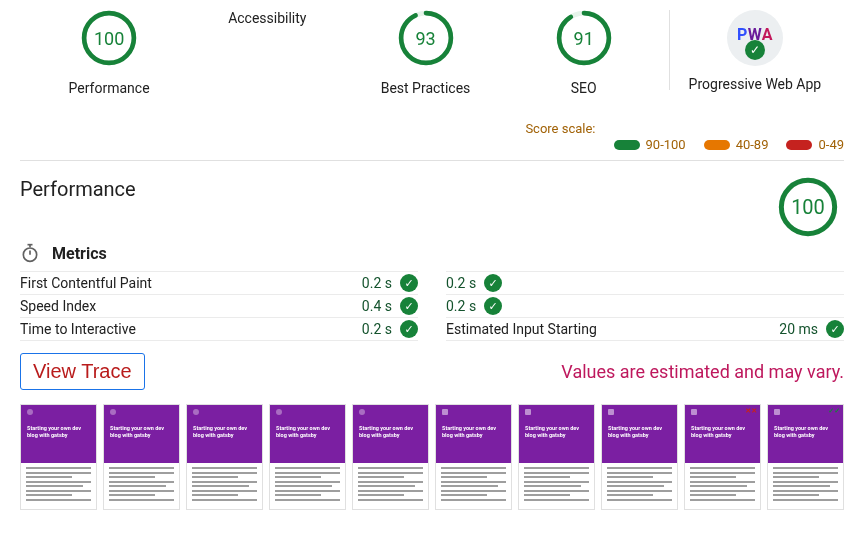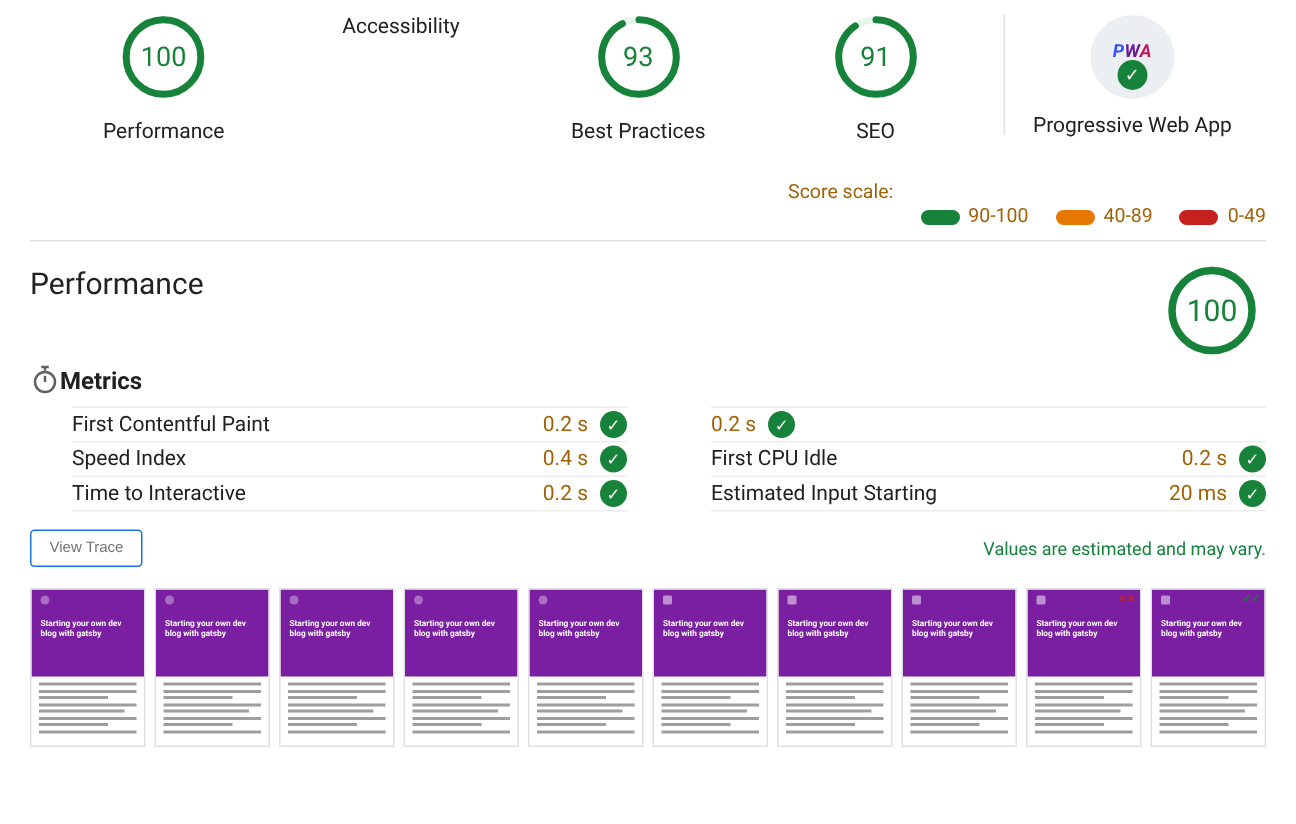--- a/index.html
+++ b/index.html
@@ -9,55 +9,55 @@
 .scores-row { display: flex; align-items: flex-start; padding: 0 10px 6px 10px; }
 .score-item { flex: 1; display: flex; flex-direction: column; align-items: center; gap: 14px; }
 .gauge { position: relative; width: 56px; height: 56px; }
 .gauge svg { width: 56px; height: 56px; transform: rotate(-90deg); }
 .gauge-value { position: absolute; top: 0; left: 0; width: 100%; height: 100%; display: flex; align-items: center; justify-content: center; font-size: 18px; color: #178239; }
 .score-label { font-size: 14px; color: #212121; }
 .divider-v { width: 1px; height: 80px; background: #e0e0e0; margin: 0 6px 0 6px; }
 
 .pwa-col { flex: 1; display: flex; flex-direction: column; align-items: center; gap: 10px; }
 .pwa-badge { width: 56px; height: 56px; border-radius: 50%; background: #eceff1; display: flex; flex-direction: column; align-items: center; justify-content: center; position: relative; }
-.pwa-text { font-size: 12px; font-weight: 700; letter-spacing: 0.3px; color: #304ffe; margin-top: -8px; font-style: italic; }
+.pwa-text { font-size: 16px; font-weight: 700; letter-spacing: 0.3px; color: #304ffe; margin-top: -8px; }
 .pwa-text .w { color: #6a1b9a; }
 .pwa-text .a { color: #c2185b; }
 .pwa-check { position: absolute; bottom: 6px; width: 20px; height: 20px; background: #178239; border-radius: 50%; display: flex; align-items: center; justify-content: center; color: #fff; font-size: 12px; }
 
 .scale-row { display: flex; justify-content: flex-end; align-items: center; gap: 18px; font-size: 13px; color: #a16207; padding: 2px 0 8px 0; }
 .pill { display: inline-block; width: 26px; height: 10px; border-radius: 6px; vertical-align: middle; margin-right: 6px; }
 .pill-green { background: #178239; }
 .pill-orange { background: #e67700; }
 .pill-red { background: #c5221f; }
 .scale-row span.item { display: inline-flex; align-items: center; margin-top: 33px; }
 
 hr.sep { border: none; border-top: 1px solid #e0e0e0; margin: 0 0 16px 0; }
 
 .perf-head { display: flex; justify-content: space-between; align-items: flex-start; }
 .perf-title { font-size: 20px; font-weight: 400; color: #212121; }
 .perf-gauge { width: 60px; height: 60px; position: relative; margin-right: 6px; }
 .perf-gauge svg { width: 60px; height: 60px; transform: rotate(-90deg); }
 .perf-gauge .gv { position: absolute; inset: 0; display: flex; align-items: center; justify-content: center; font-size: 20px; color: #178239; }
 
-.metrics-head { display: flex; align-items: center; gap: 0; margin-top: 6px; margin-bottom: 8px; }
+.metrics-head { display: flex; align-items: center; gap: 12px; margin-top: 6px; margin-bottom: 8px; }
 .stopwatch { width: 20px; height: 20px; color: #616161; }
 .metrics-title { font-size: 16px; font-weight: 700; color: #212121; }
 
 .metrics-grid { display: flex; gap: 28px; }
 .metrics-col { flex: 1; }
-.metric-row { display: flex; align-items: center; padding: 2px 0; border-bottom: 1px solid #ebebeb; margin-left: 28px; }
+.metric-row { display: flex; align-items: center; padding: 2px 0; border-bottom: 1px solid #ebebeb; }
 .metrics-col .metric-row:first-child { border-top: 1px solid #ebebeb; }
 .metric-name { flex: 1; font-size: 14px; color: #212121; }
-.metric-value { color: #a16207; font-size: 14px; margin-right: 8px; }
+.metric-value { color: #14532d; font-size: 14px; margin-right: 8px; }
 .check { width: 18px; height: 18px; background: #178239; border-radius: 50%; display: flex; align-items: center; justify-content: center; color: #fff; font-size: 11px; }
 
 .below-metrics { display: flex; justify-content: space-between; align-items: center; margin-top: 12px; }
-.view-trace { border: 1px solid #1a73e8; color: #737373; background: #fff; border-radius: 3px; padding: 6px 12px; font-size: 10px; cursor: pointer; }
-.est-note { font-size: 12px; color: #15803d; }
+.view-trace { border: 1px solid #1a73e8; color: #b91c1c; background: #fff; border-radius: 3px; padding: 6px 12px; font-size: 20px; cursor: pointer; }
+.est-note { font-size: 18px; color: #be185d; }
 
 .filmstrip { display: flex; gap: 6px; margin-top: 14px; }
 .frame { flex: 1; border: 1px solid #e0e0e0; background: #fff; display: flex; flex-direction: column; overflow: hidden; position: relative; }
 .frame-hero { background: #7b1fa2; height: 58px; padding: 6px; position: relative; }
 .frame-hero .dot { width: 6px; height: 6px; background: rgba(255,255,255,0.35); border-radius: 50%; position: absolute; top: 4px; left: 6px; }
 .frame-hero .dot.d2 { border-radius: 1px; background: rgba(255,255,255,0.5); }
 .frame-title { color: #fff; font-size: 5.5px; font-weight: 700; line-height: 1.3; margin-top: 14px; }
 .frame-body { padding: 4px 5px 6px 5px; }
 .tline { height: 2px; background: #9e9e9e; margin-bottom: 2.5px; }
 .tline.sh { width: 70%; }
@@ -176,21 +176,20 @@
           <div class="metric-value">0.2 s</div>
           <div class="check">✓</div>
         </div>
       </div>
     <div class="metrics-col" id="mcol-right">
         <div class="metric-row">
           <div class="metric-value">0.2 s</div>
           <div class="check">✓</div>
         </div>
         <div class="metric-row">
-          <div class="metric-name">First CPU Idle</div>
           <div class="metric-value">0.2 s</div>
           <div class="check">✓</div>
         </div>
         <div class="metric-row">
           <div class="metric-name">Estimated Input Starting</div>
           <div class="metric-value">20 ms</div>
           <div class="check">✓</div>
         </div>
       </div>
   </div>

